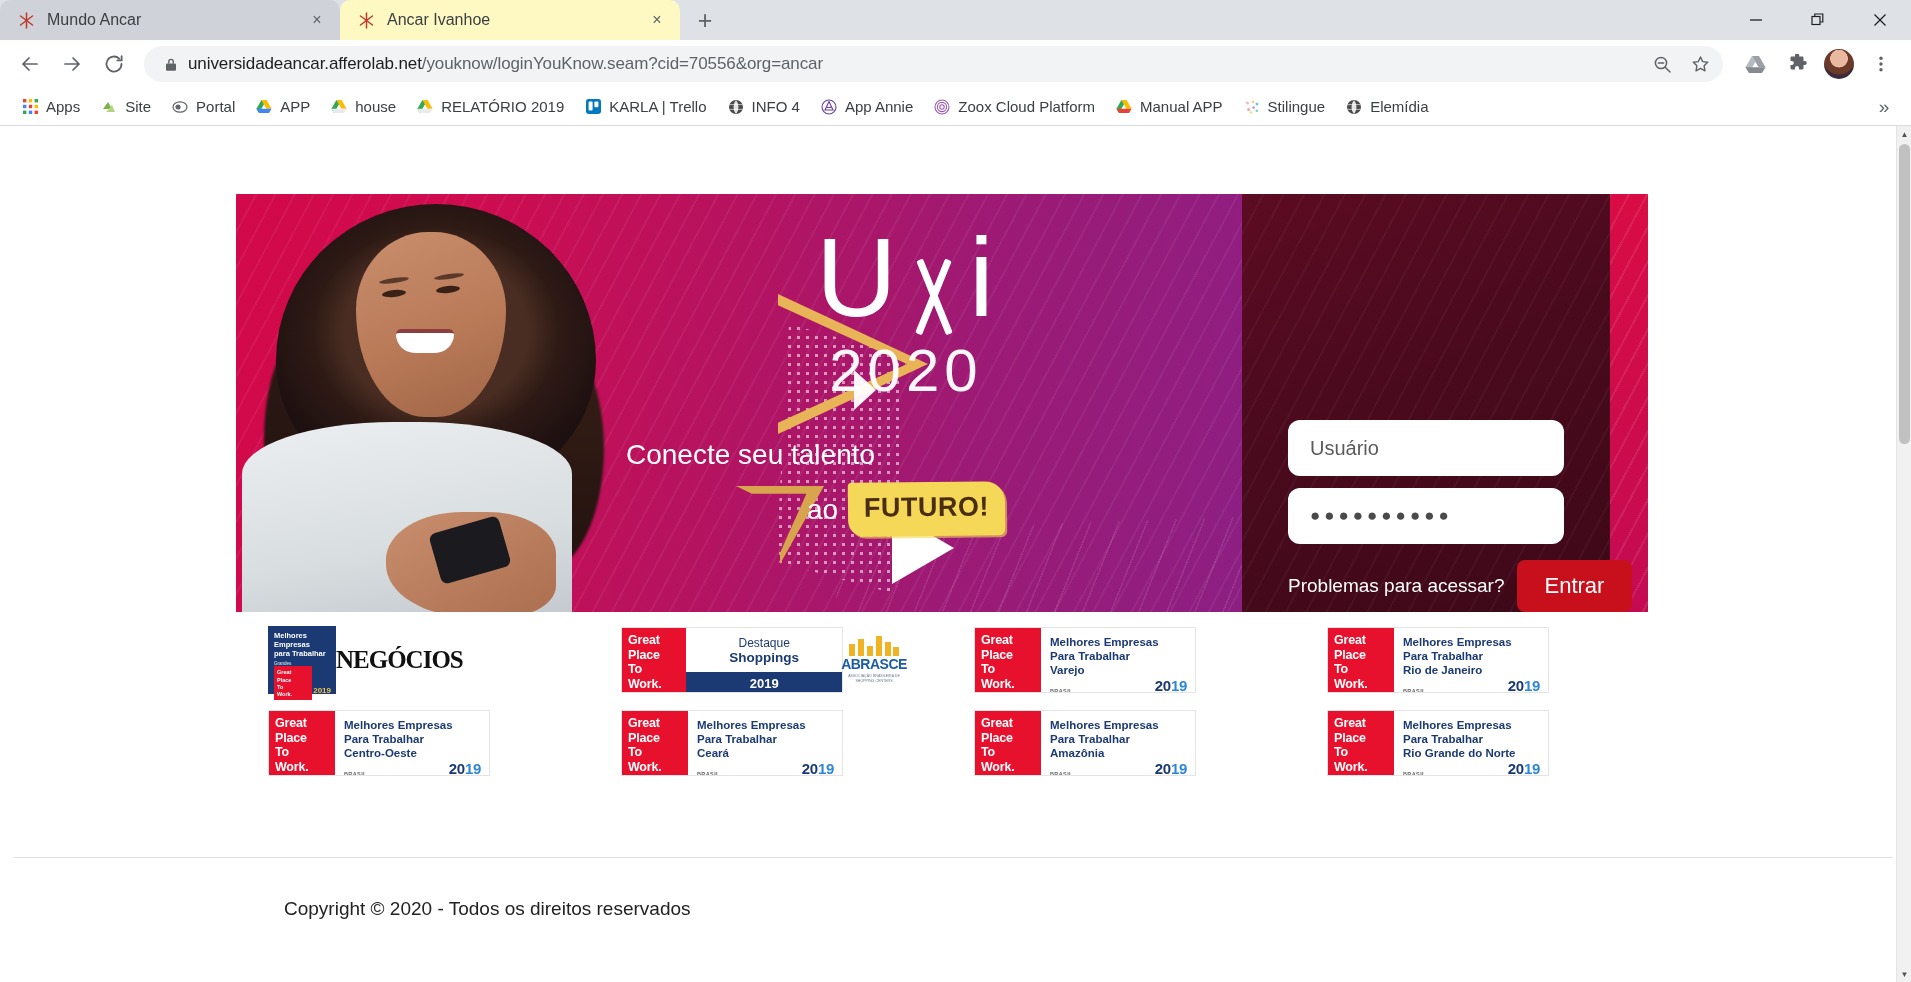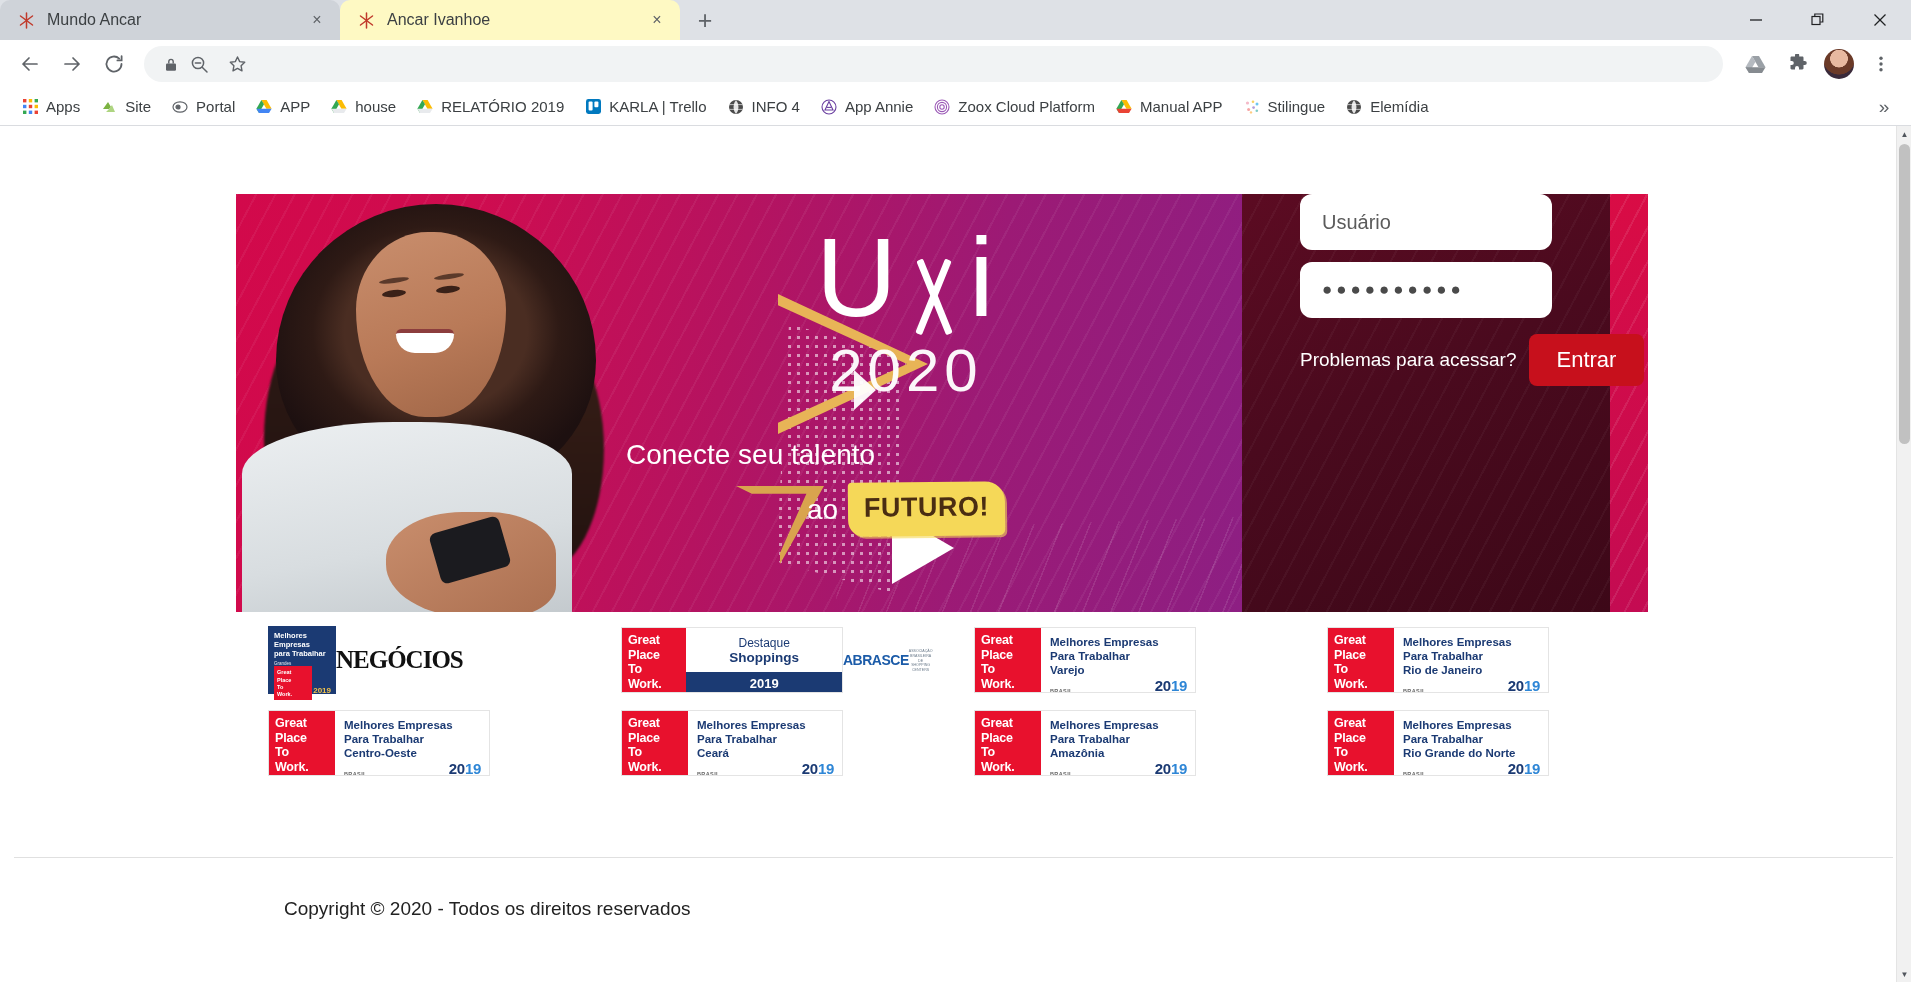--- a/index.html
+++ b/index.html
@@ -266,22 +266,22 @@
     padding: 5px 16px 7px 16px;
     border-radius: 4px 20px 6px 16px;
     transform: rotate(-0.6deg);
     box-shadow: 2px 2px 0 rgba(245,216,88,.6);
   }
 
   .banner-right {
     width: 368px; position: relative;
     background: linear-gradient(155deg, #5c0b22 0%, #4a0a1e 45%, #3d0818 100%);
     display: flex; flex-direction: column;
-    justify-content: flex-start; align-items: center;
-    padding: 0 58px;
+    justify-content: flex-end; align-items: center;
+    padding: 0 46px;
   }
   .banner-right .stripes-dark {
     position: absolute; inset: 0;
     background: repeating-linear-gradient(118deg,
       rgba(255,255,255,0.035) 0 2px, rgba(255,255,255,0) 2px 18px);
   }
   .banner-edge {
     width: 38px;
     background: linear-gradient(180deg, #d90c45, #c40b52);
     position: relative; overflow: hidden;
@@ -381,21 +381,21 @@
     align-items: center; justify-content: center; color: #1b3a73;
   }
   .destaque .l1 { font-size: 12px; }
   .destaque .l2 { font-size: 13.5px; font-weight: 700; }
   .destaque .bot {
     height: 22px; background: #1b3a73; color: #fff;
     font-size: 13px; font-weight: 700;
     display: flex; align-items: center; justify-content: center;
   }
   .abrasce {
-    width: 62px; display: flex; align-items: center;
+    width: 62px; display: flex; flex-direction: column; align-items: center;
   }
   .abrasce .crown {
     width: 50px; height: 20px;
     background:
       linear-gradient(#f0b323,#f0b323) 0 8px/6px 12px no-repeat,
       linear-gradient(#f0b323,#f0b323) 9px 3px/6px 17px no-repeat,
       linear-gradient(#f0b323,#f0b323) 18px 10px/6px 10px no-repeat,
       linear-gradient(#f0b323,#f0b323) 27px 0/6px 20px no-repeat,
       linear-gradient(#f0b323,#f0b323) 36px 6px/6px 14px no-repeat,
       linear-gradient(#f0b323,#f0b323) 44px 11px/6px 9px no-repeat;
@@ -490,20 +490,21 @@
       </svg>
     </div>
 
     <div class="omnibox">
       <span class="lock">
         <svg width="14" height="15" viewBox="0 0 14 15" fill="#5f6368">
           <rect x="2" y="6.4" width="10" height="7.4" rx="1.2"></rect>
           <path d="M4.1 6.4V4.6a2.9 2.9 0 0 1 5.8 0v1.8H8.5V4.6a1.5 1.5 0 0 0-3 0v1.8z"></path>
         </svg>
       </span>
+      <span class="url"><span>universidadeancar.afferolab.net</span><span class="dim">/youknow/loginYouKnow.seam?cid=70556&amp;org=ancar</span></span>
       <span class="omni-icons">
         <span class="omni-btn">
           <svg width="19" height="19" viewBox="0 0 19 19" fill="none" stroke="#5f6368" stroke-width="1.5">
             <circle cx="8" cy="8" r="5.6"></circle>
               <line x1="12.2" y1="12.2" x2="17" y2="17" stroke-linecap="round"></line>
             <line x1="5.4" y1="8" x2="10.6" y2="8" stroke-linecap="round"></line>
           </svg>
         </span>
         <span class="omni-btn">
           <svg width="19" height="19" viewBox="0 0 19 19" fill="none" stroke="#5f6368" stroke-width="1.4" stroke-linejoin="round">

